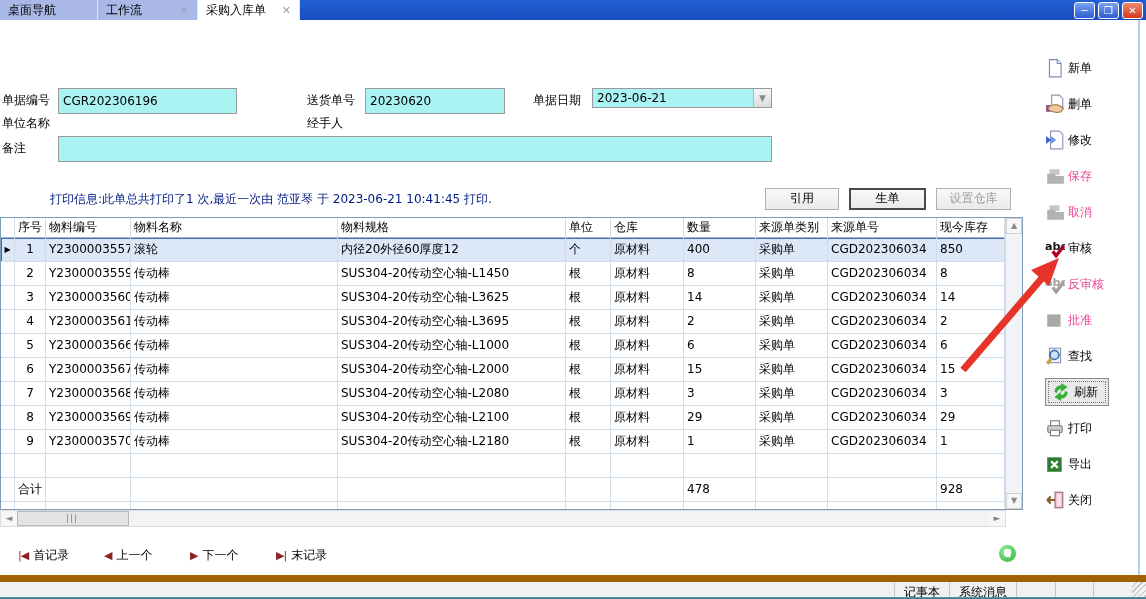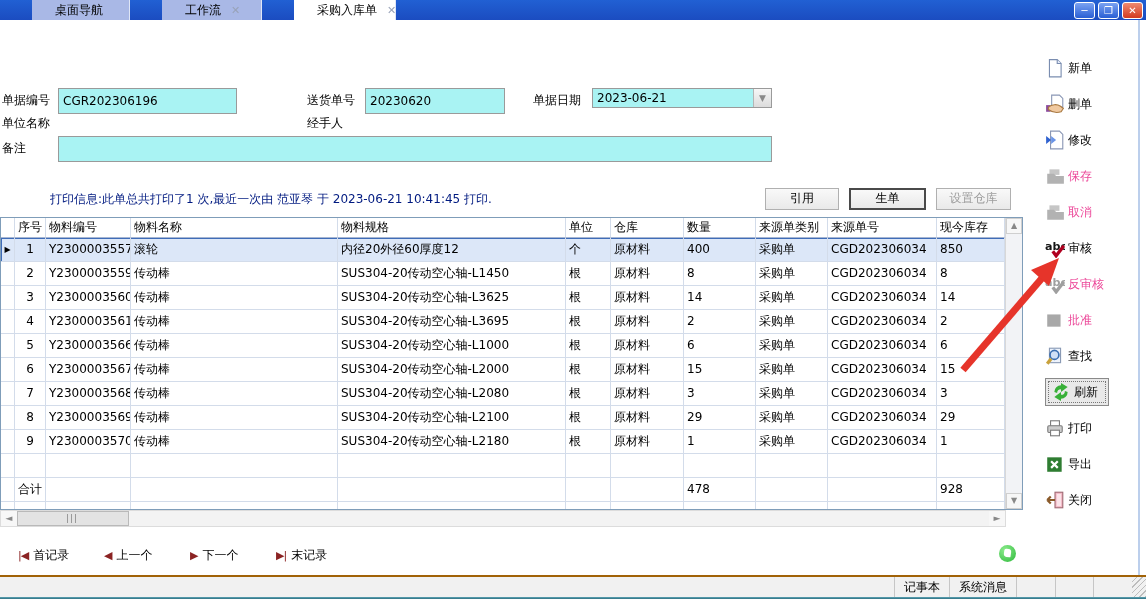--- a/index.html
+++ b/index.html
@@ -3,21 +3,21 @@
 <meta charset="utf-8">
 <style>
   html,body{margin:0;padding:0;background:#fff;}
   .app{position:relative;width:1146px;height:599px;background:#fff;overflow:hidden;
        font-family:"DejaVu Sans","Liberation Sans",sans-serif;font-size:12px;color:#000;}
   
   .titlebar{position:absolute;left:0;top:0;width:1146px;height:20px;
             background:linear-gradient(var(--titlebar,#2160d3),#1b4cc0);}
   .tabs{position:absolute;left:0;top:0;height:20px;display:flex;}
   .tab{height:20px;box-sizing:border-box;display:flex;align-items:center;justify-content:space-between;
-       padding:0 23px;background:#a9b8e6;border-right:1px solid #dfe6f6;cursor:default;margin-left:32px;}
+       padding:0 8px;background:#a9b8e6;border-right:1px solid #dfe6f6;cursor:default;}
   .tab.active{background:#ffffff;}
   .tab .tlabel{white-space:nowrap;}
   .tab .x{color:#98a2b8;font-size:11px;margin-left:10px;}
   .winbtns{position:absolute;right:3px;top:2px;display:flex;gap:3px;}
   .wb{width:21px;height:17px;border:1px solid #fff;border-radius:3px;color:#fff;font-size:10px;
       line-height:15px;text-align:center;box-sizing:border-box;}
   .wb.blue{background:linear-gradient(#7aa2f2,#2a5fd4);}
   .wb.red{background:linear-gradient(#ef8a70,#d23a20);}
   
   .flabel{position:absolute;white-space:nowrap;}
@@ -56,21 +56,21 @@
   .hthumb i{display:block;width:12px;height:9px;margin:2px auto;
             background:repeating-linear-gradient(90deg,#9a9a9a 0 1px,transparent 1px 4px);}
   .recnav{position:absolute;left:0;top:543px;width:1023px;height:24px;}
   .rn{position:absolute;top:0;height:24px;line-height:24px;white-space:nowrap;cursor:default;}
   .rn .g{color:var(--nav-arrow,#8b2323);font-size:11px;letter-spacing:-1px;margin-right:5px;}
   .okdot{position:absolute;left:999px;top:545px;width:17px;height:17px;border-radius:50%;
          background:radial-gradient(circle at 35% 30%,#8cec8c,var(--ok-green,#2db83a));}
   .okdot::after{content:"";position:absolute;left:5px;top:4px;width:7px;height:8px;background:#fff;
                 border-radius:2px 3px 1px 3px;transform:rotate(8deg);}
   .statusbar{position:absolute;left:0;top:575px;width:1146px;height:22px;background:#f1f1f1;
-             border-top:2px solid #a16207;display:flex;box-sizing:border-box;}
+             border-top:7px solid #a16207;display:flex;box-sizing:border-box;}
   .sfill{width:900px;}
   .scell{border-left:1px solid #c6c6c6;line-height:21px;padding:0 9px;white-space:nowrap;}
   .scell.empty{width:38px;padding:0;}
   .sgrip{width:14px;background:repeating-linear-gradient(135deg,transparent 0 3px,#bdbdbd 3px 4px);margin-left:auto;}
   .bottomedge{position:absolute;left:0;top:597px;width:1146px;height:2px;background:linear-gradient(#5ea5b6,#2e6f80);}
   
   .sidebar{position:absolute;left:1025px;top:20px;width:113px;height:555px;background:#fff;padding-top:30px;box-sizing:border-box;}
   .sb-item{display:flex;align-items:center;height:36px;padding-left:20px;cursor:default;}
   .sb-item .plainbox,.sb-item .focusbox{display:flex;align-items:center;gap:3px;}
   .sb-item .focusbox{border:1px solid #8a8a8a;outline:1px dotted #777;outline-offset:-4px;

